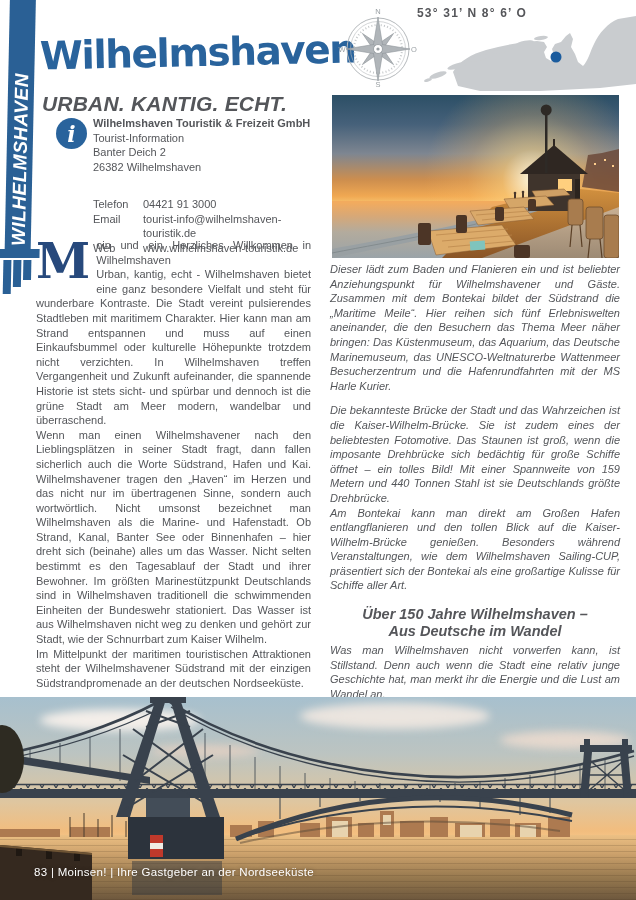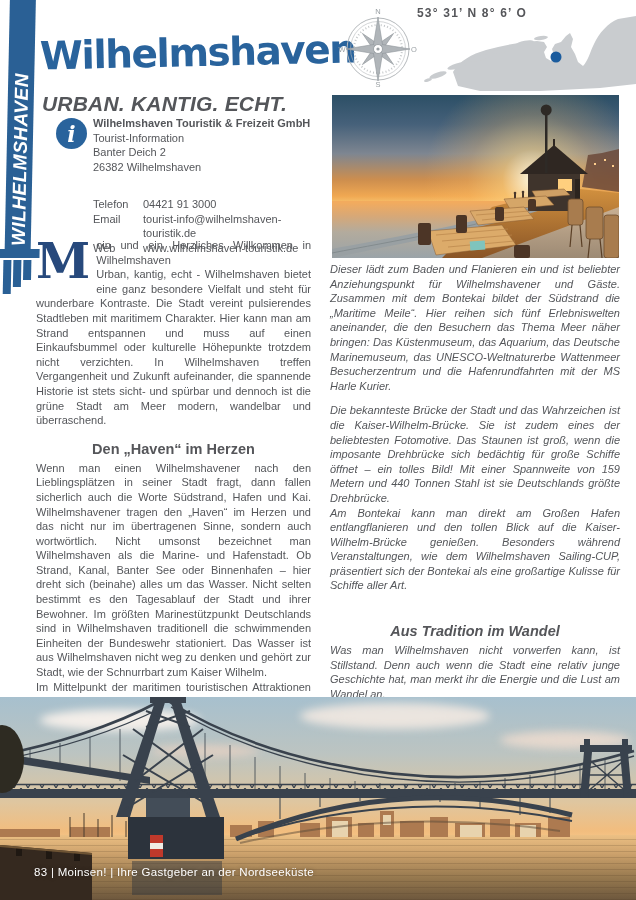--- a/index.html
+++ b/index.html
@@ -251,33 +251,32 @@
       <path d="M240,130 L238,152 M248,130 L250,152 M258,144 L256,163 M268,144 L270,163"></path>
     </g>
   </svg>
 </div>
 
 <div class="col col-left">
   <p>
     <span class="dropcap">M</span><span>oin und ein Herzliches Willkommen in Wilhelmshaven</span><br>
     <span>Urban, kantig, echt - Wilhelmshaven bietet eine ganz besondere Vielfalt und steht für wunderbare Kontraste. Die Stadt vereint pulsierendes Stadtleben mit maritimem Charakter. Hier kann man am Strand entspannen und muss auf einen Einkaufsbummel oder kulturelle Höhepunkte trotzdem nicht verzichten. In Wilhelmshaven treffen Vergangenheit und Zukunft aufeinander, die spannende Historie ist stets sicht- und spürbar und dennoch ist die grüne Stadt am Meer modern, wandelbar und überraschend.</span>
   </p>
-  <h3 class="sec-heading">Den „Haven“ im Herzen</h3>
   <p>Wenn man einen Wilhelmshavener nach den Lieblingsplätzen in seiner Stadt fragt, dann fallen sicherlich auch die Worte Südstrand, Hafen und Kai. Wilhelmshavener tragen den „Haven“ im Herzen und das nicht nur im übertragenen Sinne, sondern auch wortwörtlich. Nicht umsonst bezeichnet man Wilhelmshaven als die Marine- und Hafenstadt. Ob Strand, Kanal, Banter See oder Binnenhafen – hier dreht sich (beinahe) alles um das Wasser. Nicht selten bestimmt es den Tagesablauf der Stadt und ihrer Bewohner. Im größten Marinestützpunkt Deutschlands sind in Wilhelmshaven traditionell die schwimmenden Einheiten der Bundeswehr stationiert. Das Wasser ist aus Wilhelmshaven nicht weg zu denken und gehört zur Stadt, wie der Schnurrbart zum Kaiser Wilhelm.</p>
   <p>Im Mittelpunkt der maritimen touristischen Attraktionen steht der Wilhelmshavener Südstrand mit der einzigen Südstrandpromenade an der deutschen Nordseeküste.</p>
 </div>
 
 <div class="col col-right">
   <p>Dieser lädt zum Baden und Flanieren ein und ist beliebter Anziehungspunkt für Wilhelmshavener und Gäste. Zusammen mit dem Bontekai bildet der Südstrand die „Maritime Meile“. Hier reihen sich fünf Erlebniswelten aneinander, die den Besuchern das Thema Meer näher bringen: Das Küstenmuseum, das Aquarium, das Deutsche Marinemuseum, das UNESCO-Weltnaturerbe Wattenmeer Besucherzentrum und die Hafenrundfahrten mit der MS Harle Kurier.</p>
   <div class="gap"></div>
   <p>Die bekannteste Brücke der Stadt und das Wahrzeichen ist die Kaiser-Wilhelm-Brücke. Sie ist zudem eines der beliebtesten Fotomotive. Das Staunen ist groß, wenn die imposante Drehbrücke sich bedächtig für große Schiffe öffnet – ein tolles Bild! Mit einer Spannweite von 159 Metern und 440 Tonnen Stahl ist sie Deutschlands größte Drehbrücke.</p>
   <p>Am Bontekai kann man direkt am Großen Hafen entlangflanieren und den tollen Blick auf die Kaiser-Wilhelm-Brücke genießen. Besonders während Veranstaltungen, wie dem Wilhelmshaven Sailing-CUP, präsentiert sich der Bontekai als eine großartige Kulisse für Schiffe aller Art.</p>
   <h3 class="sec-heading">
-    <br>
-    <span>Aus Tradition im Wandel</span>
+    <span>Über 150 Jahre Wilhelmshaven –</span><br>
+    <span>Aus Deutsche im Wandel</span>
   </h3>
   <p>Was man Wilhelmshaven nicht vorwerfen kann, ist Stillstand. Denn auch wenn die Stadt eine relativ junge Geschichte hat, man merkt ihr die Energie und die Lust am Wandel an.</p>
 </div>
 
 <div class="photo-bottom">
   <div class="pb-sky"></div>
   <div class="cloud c1"></div>
   <div class="cloud c2"></div>
   <div class="cloud c3"></div>
   <div class="cloud c4"></div>

